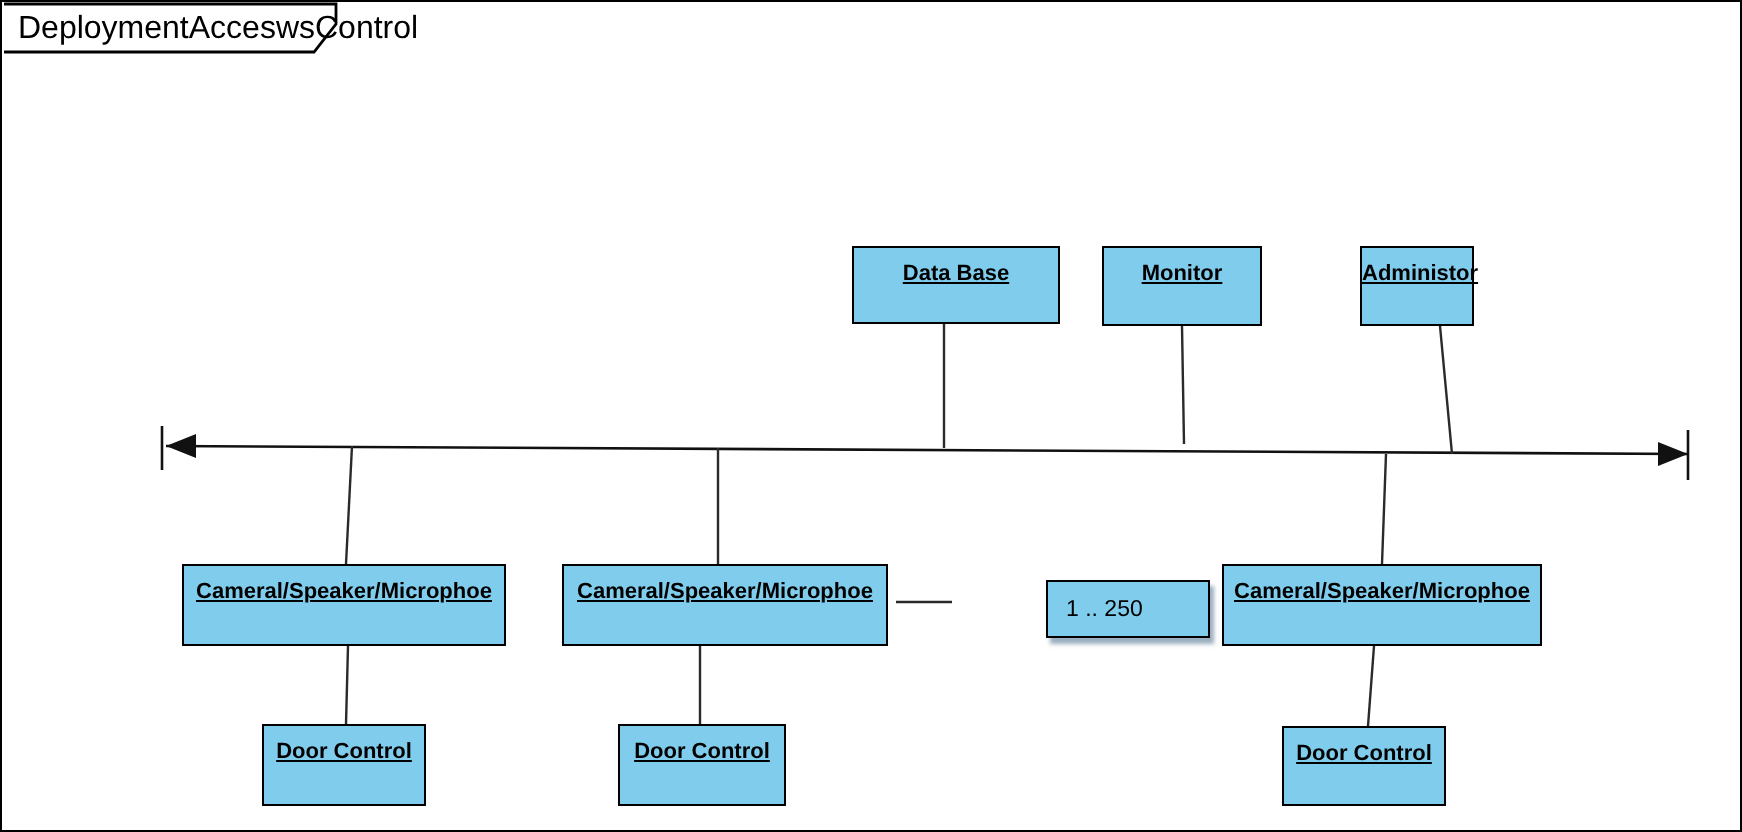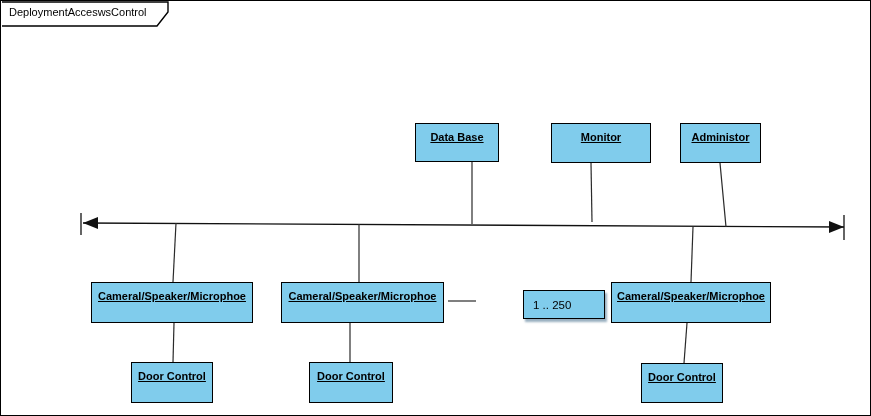--- a/index.html
+++ b/index.html
@@ -8,42 +8,42 @@
     width:871px;height:416px;
     box-sizing:border-box;
     background:var(--bg,#fff);
     border:1.5px solid #000;
     font-family:"Liberation Sans", sans-serif;
     overflow:hidden;
   }
   svg.overlay{position:absolute;left:0;top:0;width:871px;height:416px;}
   .frame-tab-label{
     position:absolute;left:8px;top:5px;
-    font-size:11px;color:#000;white-space:nowrap;
+    font-size:16px;color:#000;white-space:nowrap;
   }
   .node{
     position:absolute;
     box-sizing:border-box;
     background:var(--node-fill,#80CCEC);
     border:1.5px solid var(--node-border,#000);
     text-align:center;
     padding-top:3px;
     overflow:visible;
   }
   .node .nlabel{
     font-weight:bold;
     font-size:11px;
     text-decoration:underline;
     color:#000;
     white-space:nowrap;
   }
   
-  #n-database  {left:414px;top:122px;width:84px;height:39px;}
-  #n-monitor   {left:550px;top:122px;width:100px;height:40px;}
-  #n-administor{left:679px;top:122px;width:81px;height:40px;}
+  #n-database  {left:425px;top:122px;width:104px;height:39px;}
+  #n-monitor   {left:550px;top:122px;width:80px;height:40px;}
+  #n-administor{left:679px;top:122px;width:57px;height:40px;}
   #n-cam1      {left:90px; top:281px;width:162px;height:41px;}
   #n-cam2      {left:280px;top:281px;width:163px;height:41px;}
   #n-cam3      {left:610px;top:281px;width:160px;height:41px;}
   #n-door1     {left:130px;top:361px;width:82px;height:41px;}
   #n-door2     {left:308px;top:361px;width:84px;height:41px;}
   #n-door3     {left:640px;top:362px;width:82px;height:40px;}
   #n-mult{
     left:489px;top:289px;width:82px;height:29px;
     text-align:left;
     padding:4px 0 0 9px;

